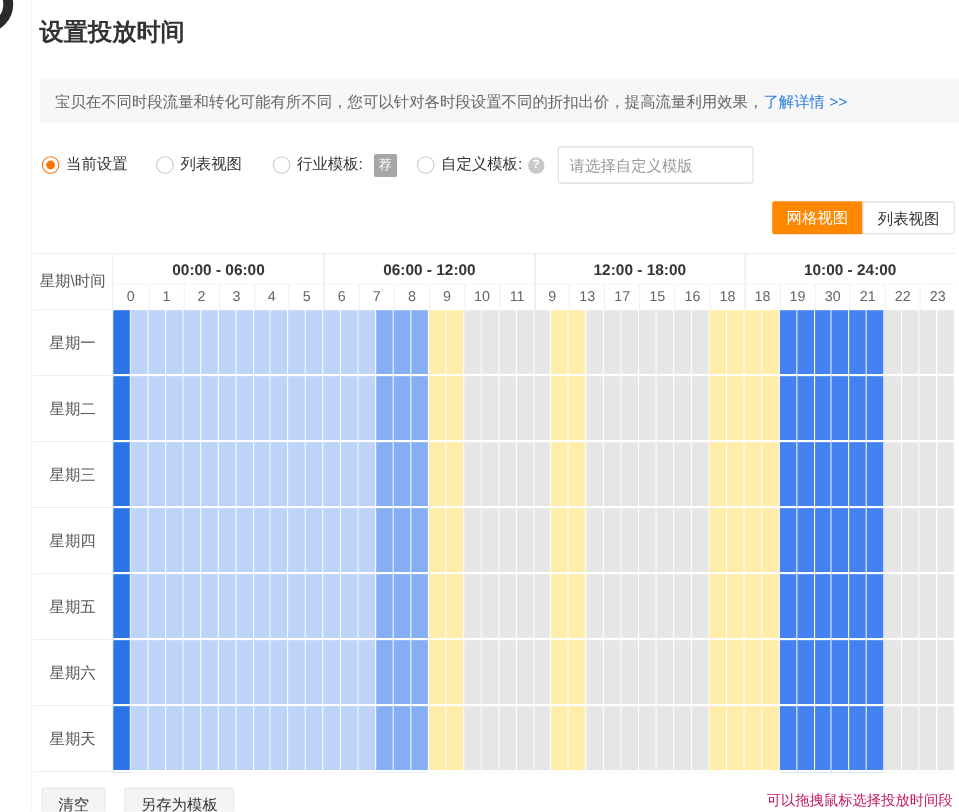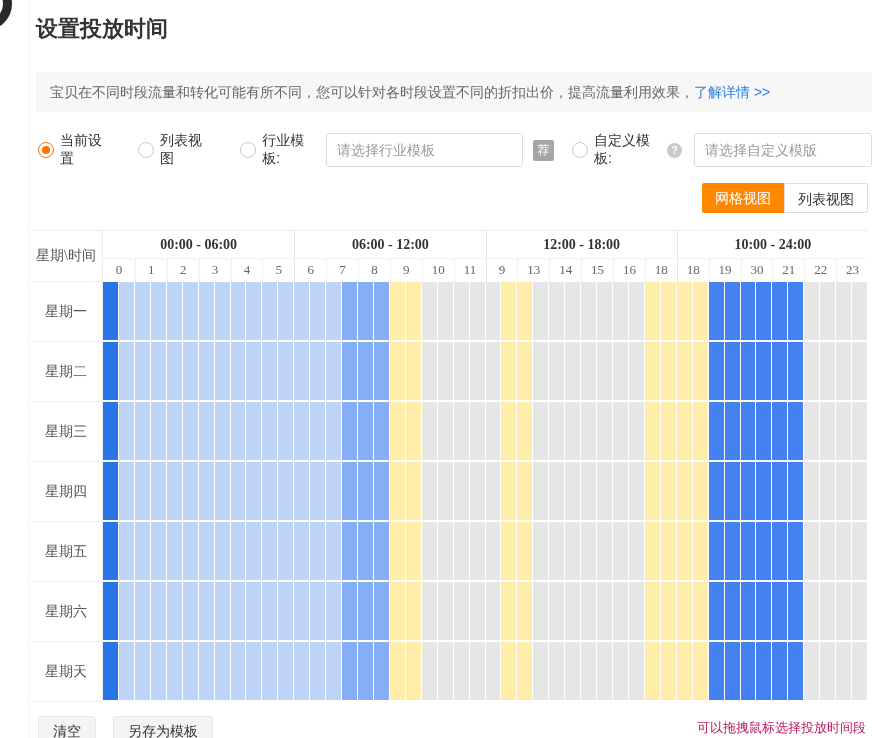--- a/index.html
+++ b/index.html
@@ -37,21 +37,21 @@
   .help-icon { width:15px; height:15px; border-radius:50%; background:#c9c9c9; color:#fff;
     font-size:11px; font-weight:bold; line-height:15px; text-align:center; margin-left:5px; flex:none; cursor:pointer; }
 
   .view-toggle { position:absolute; top:183px; right:4px; display:flex; }
   .seg-btn { height:30px; line-height:30px; padding:0 13px; font-size:14px; cursor:pointer; }
   .seg-btn.grid { background:#ff8800; color:#fff; border-radius:2px 0 0 2px; }
   .seg-btn.list { background:#fff; color:#333; border:1px solid #dcdcdc; border-radius:0 2px 2px 0; }
 
   .schedule { position:absolute; left:30px; top:230px; width:838px;
     display:grid; grid-template-columns:73px repeat(48,1fr);
-    grid-template-rows:28px 23px repeat(7,60px); border-top:1px solid #ececec;font-family:Liberation Serif, serif; }
+    grid-template-rows:28px 23px repeat(7,60px); border-top:1px solid #ececec; }
   .corner { grid-row:1 / 3; grid-column:1; font-size:14px; color:#555;
     display:flex; align-items:center; justify-content:center;
     border-right:1px solid #ededed; border-bottom:1px solid #ededed; background:#fff; }
   .g-head { grid-column:span 12; font-size:14px; font-weight:bold; color:#333;
     display:flex; align-items:center; justify-content:center;
     border-left:1px solid #e6e6e6; border-bottom:1px solid #f3f3f3; background:#fff; }
   .g-head.first { border-left:none; }
   .h-head { grid-column:span 2; font-size:13px; color:#666; text-align:center; line-height:22px;
     border-left:1px solid #f1f1f1; background:#fff; }
   .h-head.grp { border-left:1px solid #e6e6e6; }
@@ -83,21 +83,20 @@
       <span class="radio-label">当前设置</span>
     </div>
     <div class="radio-item" style="margin-left:26px;">
       <span class="radio-circle"></span>
       <span class="radio-label">列表视图</span>
     </div>
     <div class="radio-item" style="margin-left:28px;">
       <span class="radio-circle"></span>
       <span class="radio-label">行业模板:</span>
     </div>
-    <input class="opt-input" style="width: 197px; margin-left: 8px;" placeholder="请选择行业模板">
     <span class="rec-badge" style="margin-left:10px;">荐</span>
     <div class="radio-item" style="margin-left:18px;">
       <span class="radio-circle"></span>
       <span class="radio-label">自定义模板:</span>
       <span class="help-icon">?</span>
     </div>
     <input class="opt-input" style="width: 178px; margin-left: 12px;" placeholder="请选择自定义模版">
   </div>
 
   <div class="view-toggle">
@@ -118,21 +117,21 @@
       <div class="h-head">4</div>
       <div class="h-head">5</div>
       <div class="h-head grp">6</div>
       <div class="h-head">7</div>
       <div class="h-head">8</div>
       <div class="h-head">9</div>
       <div class="h-head">10</div>
       <div class="h-head">11</div>
       <div class="h-head grp">9</div>
       <div class="h-head">13</div>
-      <div class="h-head">14</div>
+      <div class="h-head">17</div>
       <div class="h-head">15</div>
       <div class="h-head">16</div>
       <div class="h-head">18</div>
       <div class="h-head grp">18</div>
       <div class="h-head">19</div>
       <div class="h-head">30</div>
       <div class="h-head">21</div>
       <div class="h-head">22</div>
       <div class="h-head">23</div>
       <div class="d-label">星期一</div>

